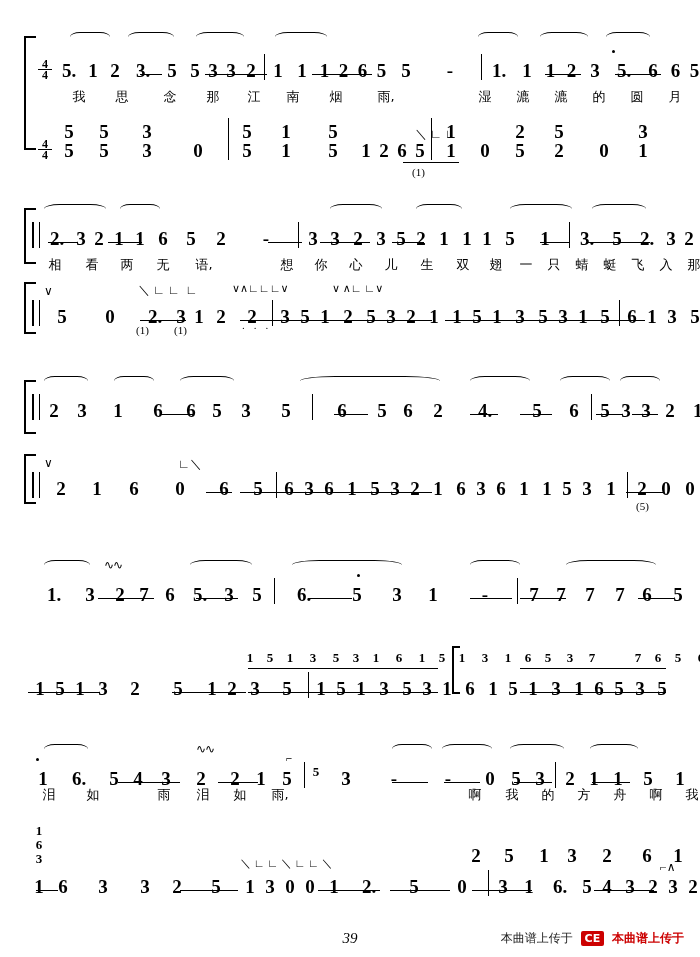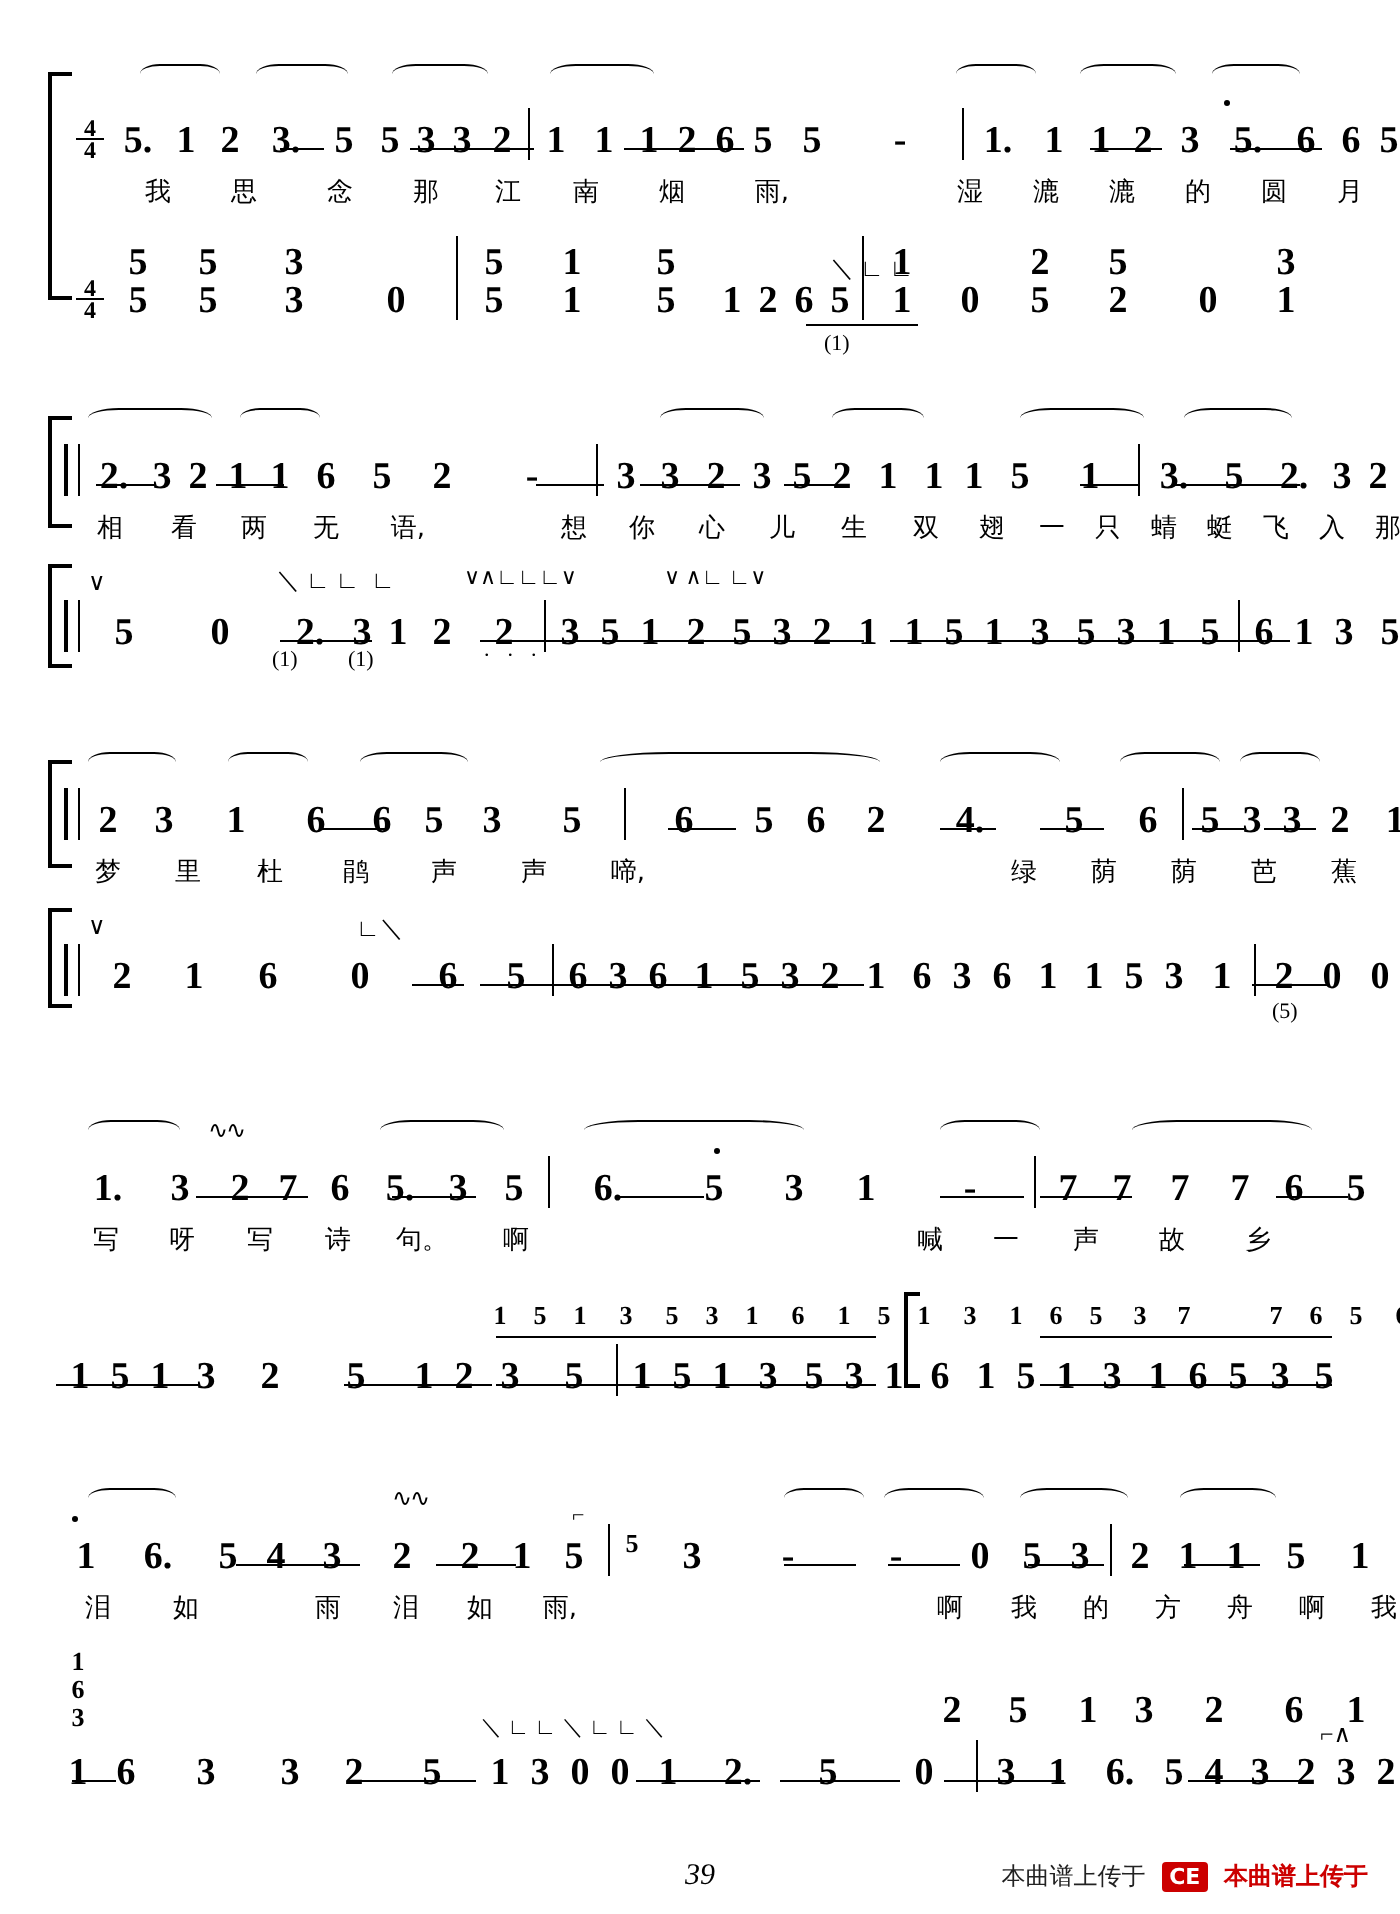--- a/index.html
+++ b/index.html
@@ -377,38 +377,20 @@
       
       
     </div>
     <div class="beam" style="left:160px;top:42px;width:34px;"></div>
     <div class="beam" style="left:334px;top:42px;width:34px;"></div>
     <div class="beam" style="left:470px;top:42px;width:28px;"></div>
     <div class="beam" style="left:520px;top:42px;width:32px;"></div>
     <div class="beam" style="left:596px;top:42px;width:26px;"></div>
     <div class="beam" style="left:632px;top:42px;width:26px;"></div>
 
-    <div class="row" style="top:54px;">
-      <span style="display:inline-block;width:32px;"></span>
-      <span class="lyr" style="width:36px;">梦</span>
-      <span class="lyr" style="width:36px;">里</span>
-      <span class="lyr" style="width:38px;">杜</span>
-      <span class="lyr" style="width:40px;">鹃</span>
-      <span class="lyr" style="width:40px;">声</span>
-      <span class="lyr" style="width:42px;">声</span>
-      <span class="lyr" style="width:44px;">啼,</span>
-      <span style="display:inline-block;width:150px;"></span>
-      <span class="lyr" style="width:36px;">绿</span>
-      <span class="lyr" style="width:36px;">荫</span>
-      <span class="lyr" style="width:36px;">荫</span>
-      <span class="lyr" style="width:36px;">芭</span>
-      <span class="lyr" style="width:36px;">蕉</span>
-      <span class="lyr" style="width:32px;">叶</span>
-      
-    </div>
 
     <div class="mk" style="left:44px;top:84px;">∨</div>
     <div class="mk" style="left:178px;top:84px;">∟＼</div>
 
     <div class="row" style="top:100px;">
       <span style="display:inline-block;width:28px;"></span>
       <span class="dbar"></span>
       <span class="n" style="width:34px;">2</span>
       <span class="n" style="width:30px;">1</span>
       <span class="n" style="width:36px;">6</span>
@@ -485,35 +467,20 @@
       
     </div>
     <div class="beam" style="left:98px;top:42px;width:56px;"></div>
     <div class="beam" style="left:196px;top:42px;width:42px;"></div>
     <div class="beam" style="left:308px;top:42px;width:44px;"></div>
     <div class="beam" style="left:470px;top:42px;width:42px;"></div>
     <div class="beam" style="left:520px;top:42px;width:46px;"></div>
     <div class="beam" style="left:638px;top:42px;width:36px;"></div>
     <div class="dotu" style="left:357px;top:18px;"></div>
 
-    <div class="row" style="top:54px;">
-      <span style="display:inline-block;width:32px;"></span>
-      <span class="lyr" style="width:34px;">写</span>
-      <span class="lyr" style="width:34px;">呀</span>
-      <span class="lyr" style="width:36px;">写</span>
-      <span class="lyr" style="width:34px;">诗</span>
-      <span class="lyr" style="width:42px;">句。</span>
-      <span class="lyr" style="width:44px;">啊</span>
-      <span style="display:inline-block;width:160px;"></span>
-      <span class="lyr" style="width:34px;">喊</span>
-      <span class="lyr" style="width:34px;">一</span>
-      <span class="lyr" style="width:38px;">声</span>
-      <span class="lyr" style="width:40px;">故</span>
-      <span class="lyr" style="width:38px;">乡</span>
-    </div>
 
     <div class="row" style="top:92px;">
       <span style="display:inline-block;width:238px;"></span>
       <span class="n small" style="width:16px;">1</span>
       <span class="n small" style="width:16px;">5</span>
       <span class="n small" style="width:16px;">1</span>
       <span class="n small" style="width:22px;">3</span>
       <span class="n small" style="width:16px;">5</span>
       <span class="n small" style="width:16px;">3</span>
       <span class="n small" style="width:16px;">1</span>
@@ -638,21 +605,21 @@
     </div>
     <div class="beam" style="left:118px;top:42px;width:62px;"></div>
     <div class="beam" style="left:218px;top:42px;width:40px;"></div>
     <div class="beam" style="left:392px;top:42px;width:36px;"></div>
     <div class="beam" style="left:444px;top:42px;width:36px;"></div>
     <div class="beam" style="left:514px;top:42px;width:38px;"></div>
     <div class="beam" style="left:592px;top:42px;width:38px;"></div>
     <div class="dotu" style="left:36px;top:18px;"></div>
     <div class="mk" style="left:286px;top:12px;font-size:11px;">⌐</div>
 
-    <div class="row" style="top:54px;">
+    <div class="row" style="top:44px;">
       <span style="display:inline-block;width:28px;"></span>
       <span class="lyr" style="width:34px;">泪</span>
       <span class="lyr" style="width:46px;">如</span>
       <span style="display:inline-block;width:22px;"></span>
       <span class="lyr" style="width:36px;">雨</span>
       <span class="lyr" style="width:34px;">泪</span>
       <span class="lyr" style="width:32px;">如</span>
       <span class="lyr" style="width:40px;">雨,</span>
       <span style="display:inline-block;width:150px;"></span>
       <span class="lyr" style="width:34px;">啊</span>

